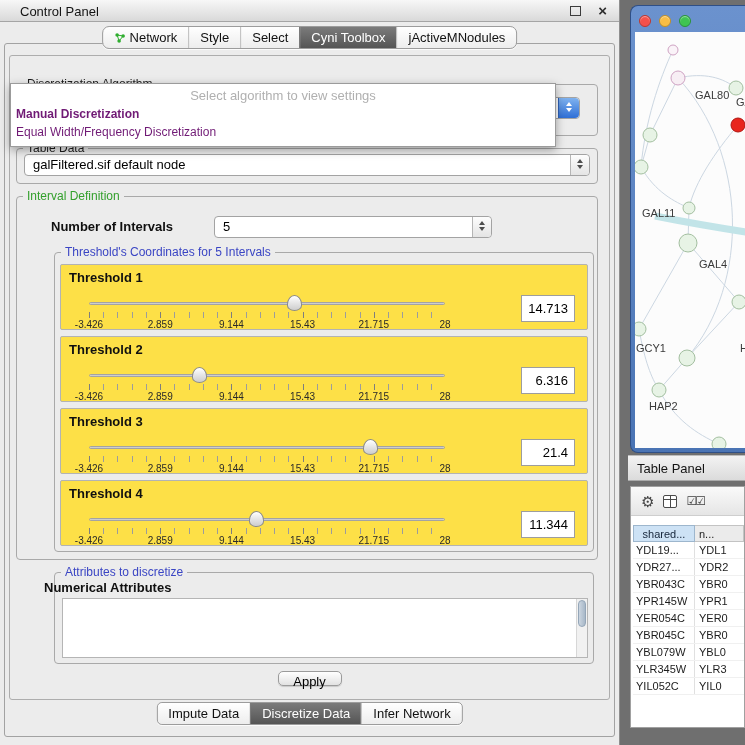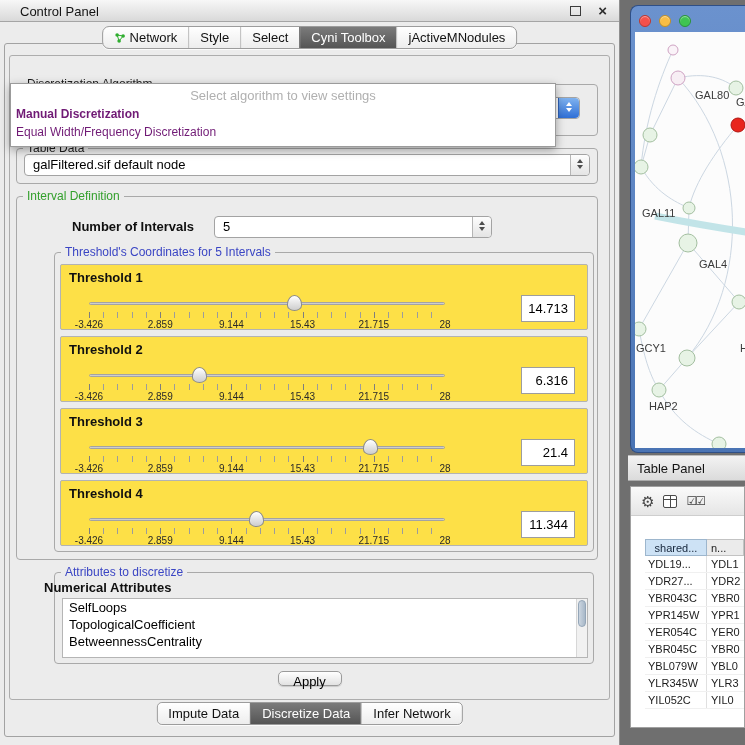--- a/index.html
+++ b/index.html
@@ -67,21 +67,21 @@
   #ni-combo { left:214px; top:216px; width:278px; }
 
   
   .popup { position:absolute; left:10px; top:83px; width:546px; background:#ffffff;
     border:1px solid #9b9b9b; box-shadow:0 3px 9px rgba(0,0,0,.35); z-index:50; padding-bottom:5px; }
   .popup-prompt { text-align:center; color:#b0b0b0; font-size:13px; padding:4px 0 2px; }
   .popup-item { font-size:12px; color:#701a75; padding:1px 5px; line-height:16px; }
   .popup-item.bold { font-weight:bold; }
 
   .field-label { position:absolute; font-size:13px; font-weight:bold; color:#101010; }
-  #ni-label { left:72px; top:219px; }
+  #ni-label { left:51px; top:219px; }
 
   
   .threshold-block { position:absolute; left:60px; width:528px; height:66px;
     border:1px solid #b3b3b3; border-radius:2px; background:#fde047; }
   .th-label { position:absolute; left:8px; top:5px; font-size:13px; font-weight:bold; color:#101010; }
   .slider { position:absolute; left:28px; top:30px; width:356px; height:34px; }
   .slider-track { position:absolute; left:0; right:0; top:7px; height:3px;
     background:linear-gradient(#c0c0c0,#dadada); border:1px solid #a3a3a3; border-radius:2px; }
   .slider-thumb { position:absolute; top:0; width:15px; height:16px; margin-left:-7px;
     background:linear-gradient(#ffffff,#cdcdcd); border:1px solid #8b8b8b;
@@ -130,21 +130,21 @@
   .table-panel { position:absolute; left:630px; top:486px; width:115px; height:242px;
     background:#ffffff; border:1px solid #a0a0a0; }
   .tp-toolbar { position:absolute; left:0; right:0; top:0; height:29px;
     background:linear-gradient(#fafafa,#e5e5e5); border-bottom:1px solid #cecece;
     display:flex; align-items:center; gap:9px; padding-left:10px; }
   .gear-icon { font-size:15px; color:#454545; line-height:1; }
   .cols-icon { width:14px; height:13px; border:1px solid #4a4a4a; border-radius:2px; position:relative; background:#fff; }
   .cols-icon::before { content:''; position:absolute; left:6px; top:0; bottom:0; width:1px; background:#4a4a4a; }
   .cols-icon::after  { content:''; position:absolute; left:0; right:0; top:3px; height:1px; background:#4a4a4a; }
   .checks-icon { font-size:12px; color:#3f3f3f; letter-spacing:-2px; line-height:1; }
-  .tp-table { position:absolute; left:2px; right:0; top:52px;margin-left:12px; }
+  .tp-table { position:absolute; left:2px; right:0; top:38px; }
   .tp-thead { display:flex; height:17px; }
   .tp-th { font-size:11px; line-height:16px; color:#15253a; }
   .tp-th1 { width:62px; background:#cde2f5; border:1px solid #9db6cd; text-align:center; }
   .tp-th2 { flex:1; background:#ebebeb; border:1px solid #c3c3c3; border-left:none; padding-left:4px; color:#222; }
   .tp-tr { display:flex; height:17px; border-bottom:1px solid #f0f0f0; }
   .tp-td { font-size:11px; line-height:16px; color:#1c1c1c; white-space:nowrap; overflow:hidden; }
   .tp-td1 { width:62px; padding-left:3px; border-right:1px solid #e0e0e0; }
   .tp-td2 { flex:1; padding-left:4px; }
 
   .net-tab-icon { width:12px; height:12px; }
@@ -299,26 +299,20 @@
           </div>
       </div>
       <div class="value-box">11.344</div>
     </div>
 
     <div class="group" id="g-attrs">
       <span class="group-label blue">Attributes to discretize</span>
     </div>
     <span class="field-label" id="attr-title">Numerical Attributes</span>
     <div class="listbox">
-      <div>
-
-      <div class="list-item">SelfLoops</div>
-          <div class="list-item">TopologicalCoefficient</div>
-          <div class="list-item">BetweennessCentrality</div>
-        </div>
       <div class="list-scroll">
         <div class="list-scroll-thumb"></div>
       </div>
     </div>
 
     <div class="apply-btn">Apply</div>
 
     <div class="seg bottom-seg">
       <span class="tab">
           <span>Impute Data</span>

